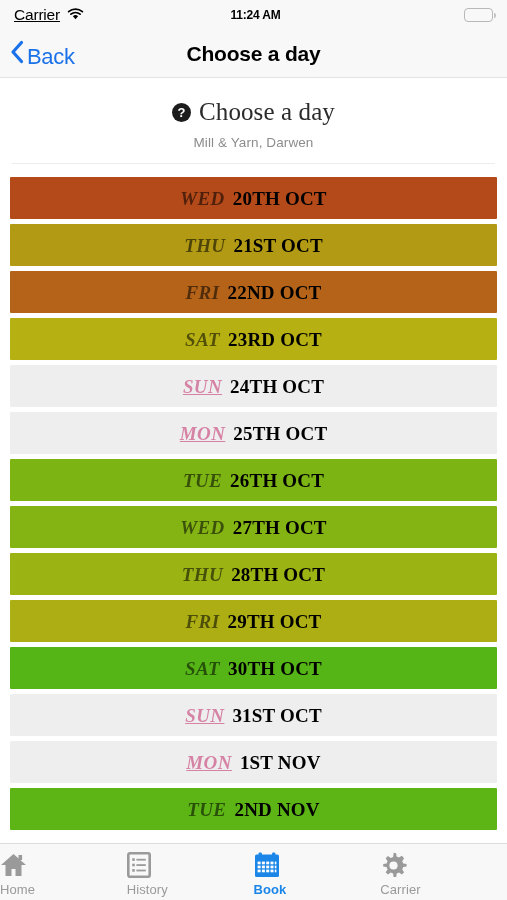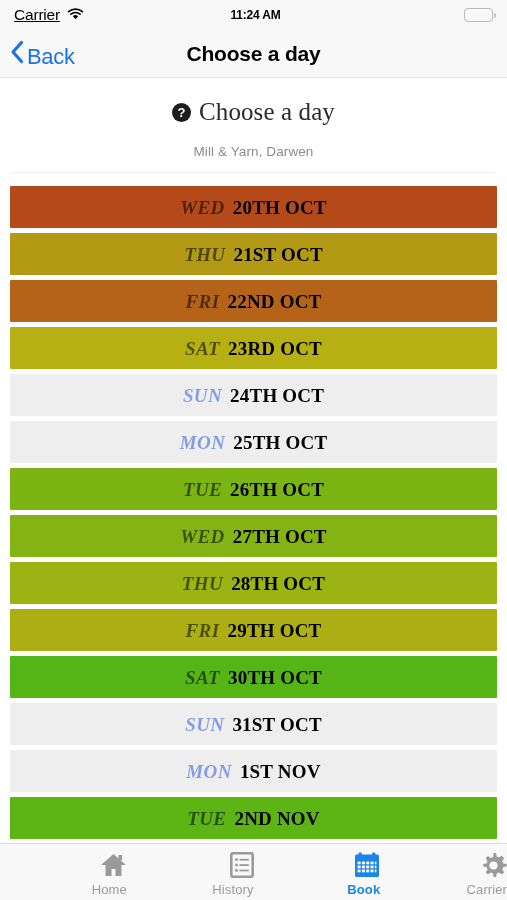--- a/index.html
+++ b/index.html
@@ -151,21 +151,21 @@
     background: #1c1c1c;
     color: #fff;
     font-family: "Liberation Sans", sans-serif;
     font-size: 13px;
     font-weight: 700;
     line-height: 19px;
     flex: 0 0 19px;
     cursor: pointer;
   }
   .page-subtitle {
-    margin-top: 18px;
+    margin-top: 9px;
     font-size: 13.5px;
     color: #8c8c8c;
     letter-spacing: 0.1px;
   }
   .header-divider {
     height: 1px;
     background: #ededed;
     margin: 0 12px;
   }
 
@@ -201,36 +201,36 @@
     font-weight: 700;
     opacity: 0.55;
     letter-spacing: 0.4px;
     margin-right: 8px;
   }
   .day-date {
     font-weight: 700;
     color: #000;
     letter-spacing: 0.2px;
   }
-  .day-row.disabled .day-abbr { color: #1d4ed8; opacity: 0.5; }
+  .day-row.disabled .day-abbr { color: #be185d; opacity: 0.5; text-decoration: underline; }
 
   
   .tab-bar {
     flex: 0 0 57px;
     height: 57px;
     background: #f8f8f8;
     border-top: 1px solid #dcdcdc;
     display: flex;
     align-items: center;
   }
   .tab-item {
     flex: 1 1 0;
     display: flex;
     flex-direction: column;
-    align-items: flex-end;
+    align-items: flex-start;
     justify-content: center;
     gap: 3px;
     cursor: pointer;
     height: 100%;
     padding-top: 4px;
   }
   .tab-icon {
     height: 28px;
     display: flex;
     align-items: center;

